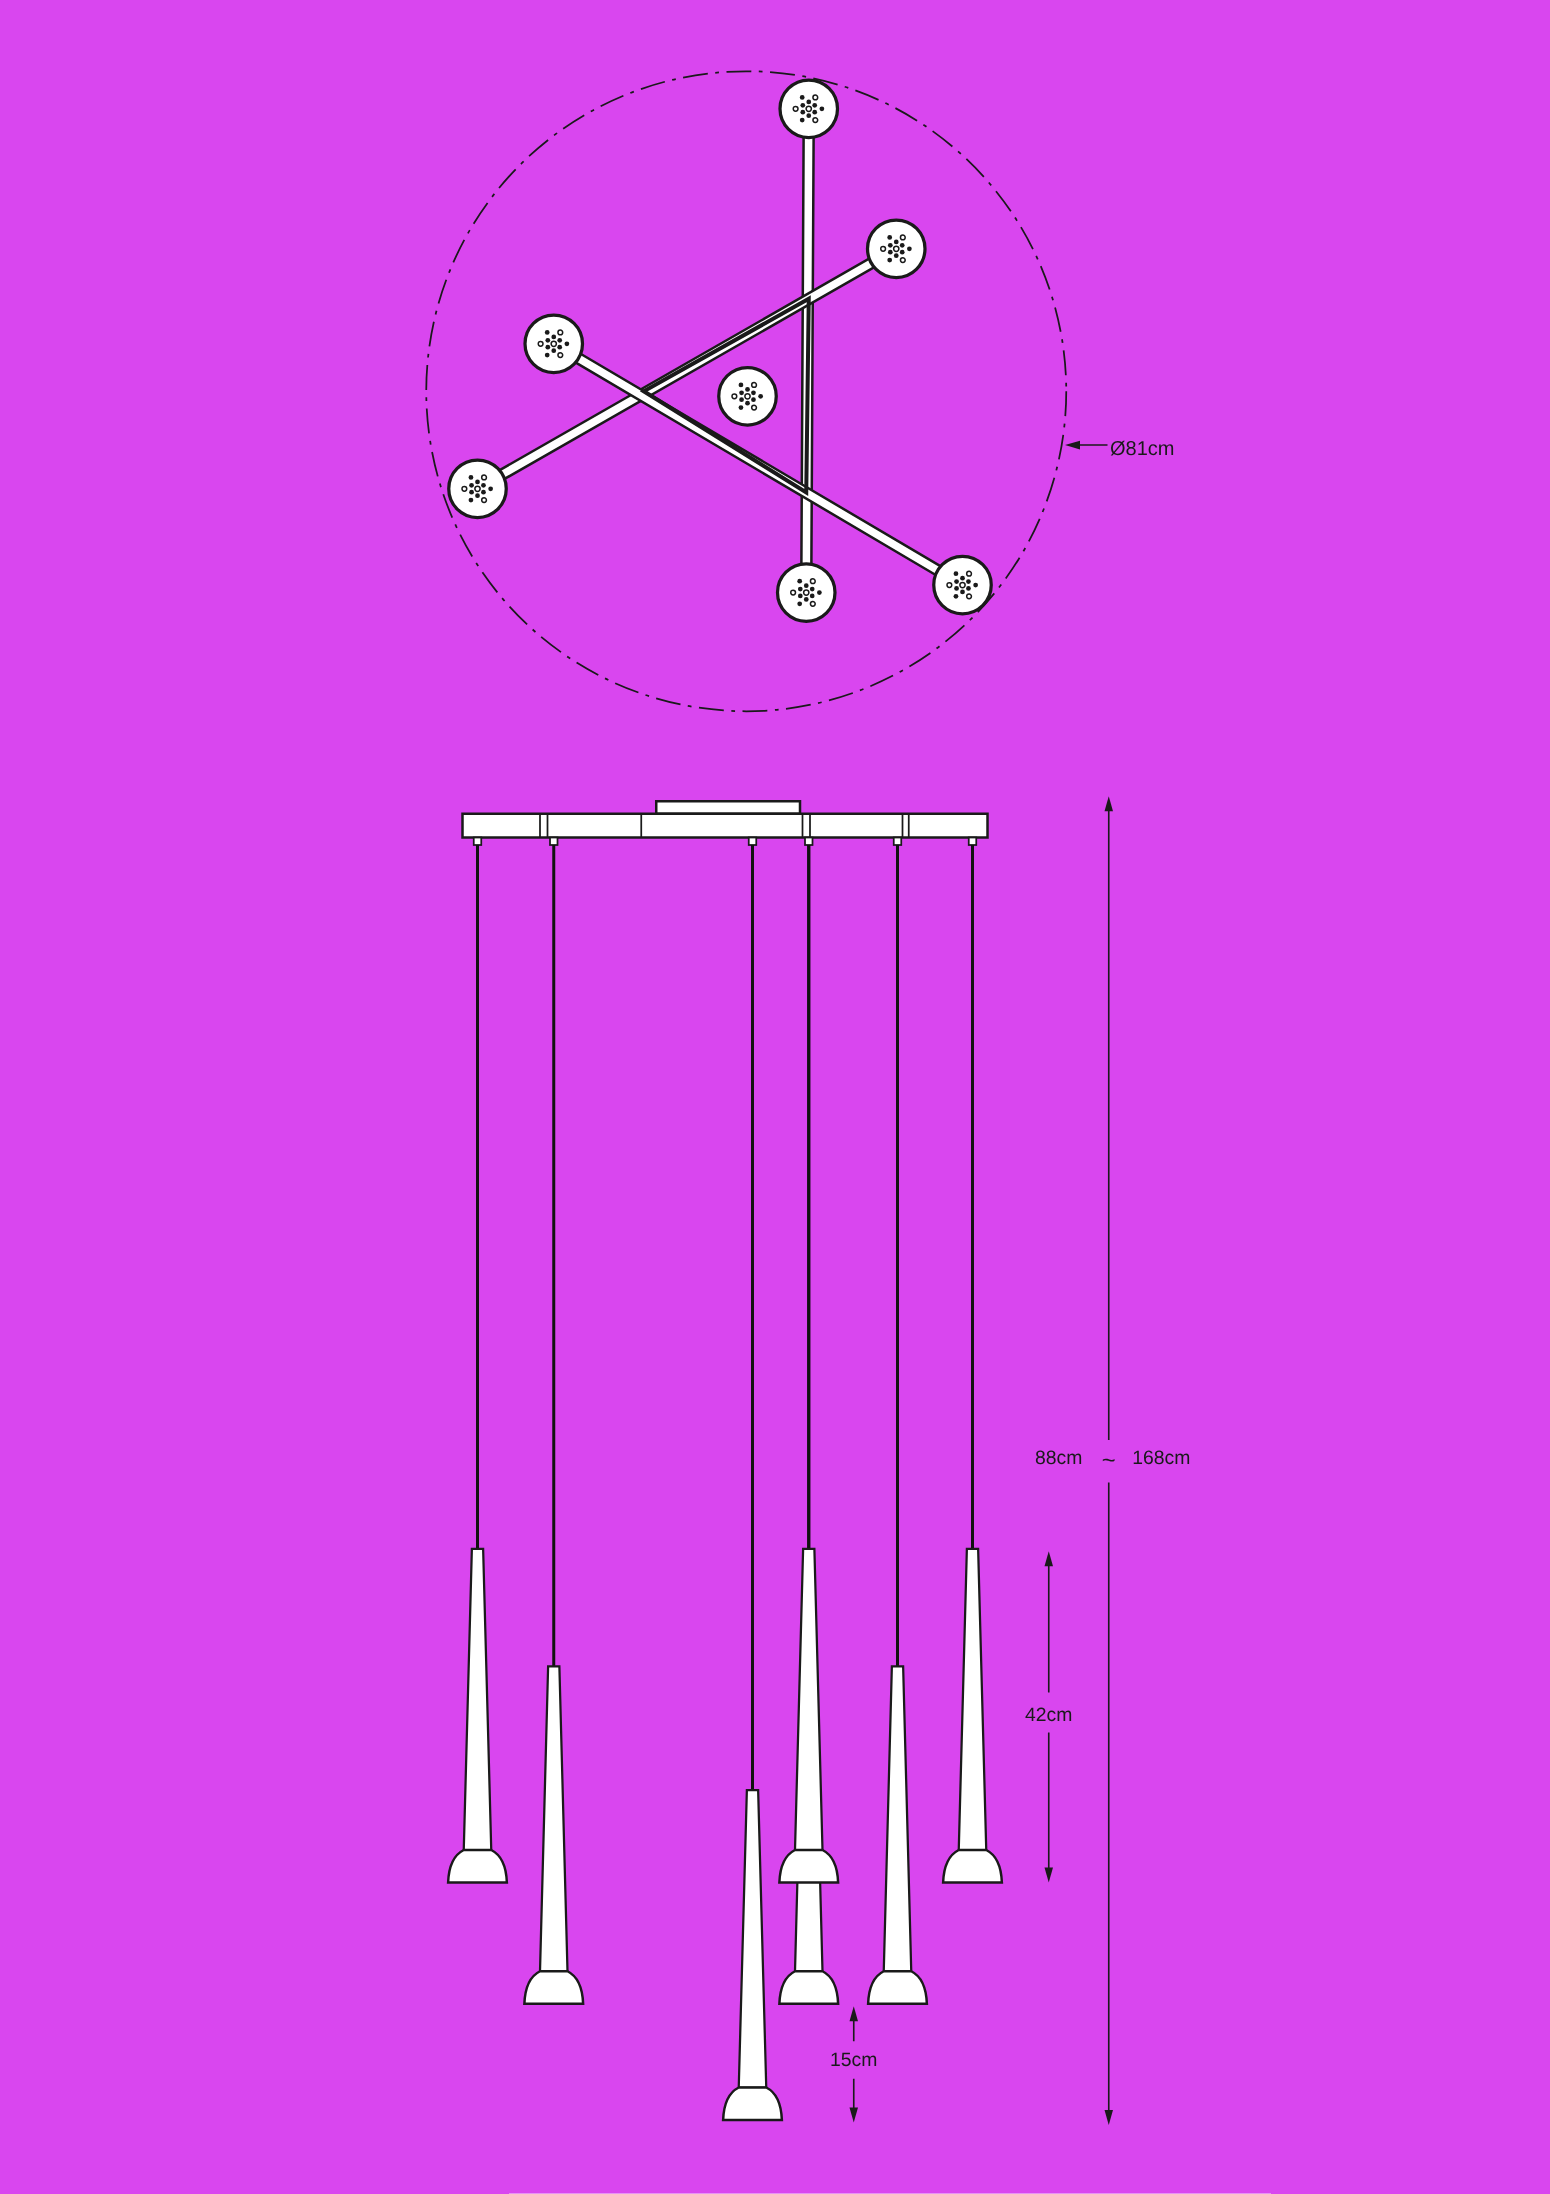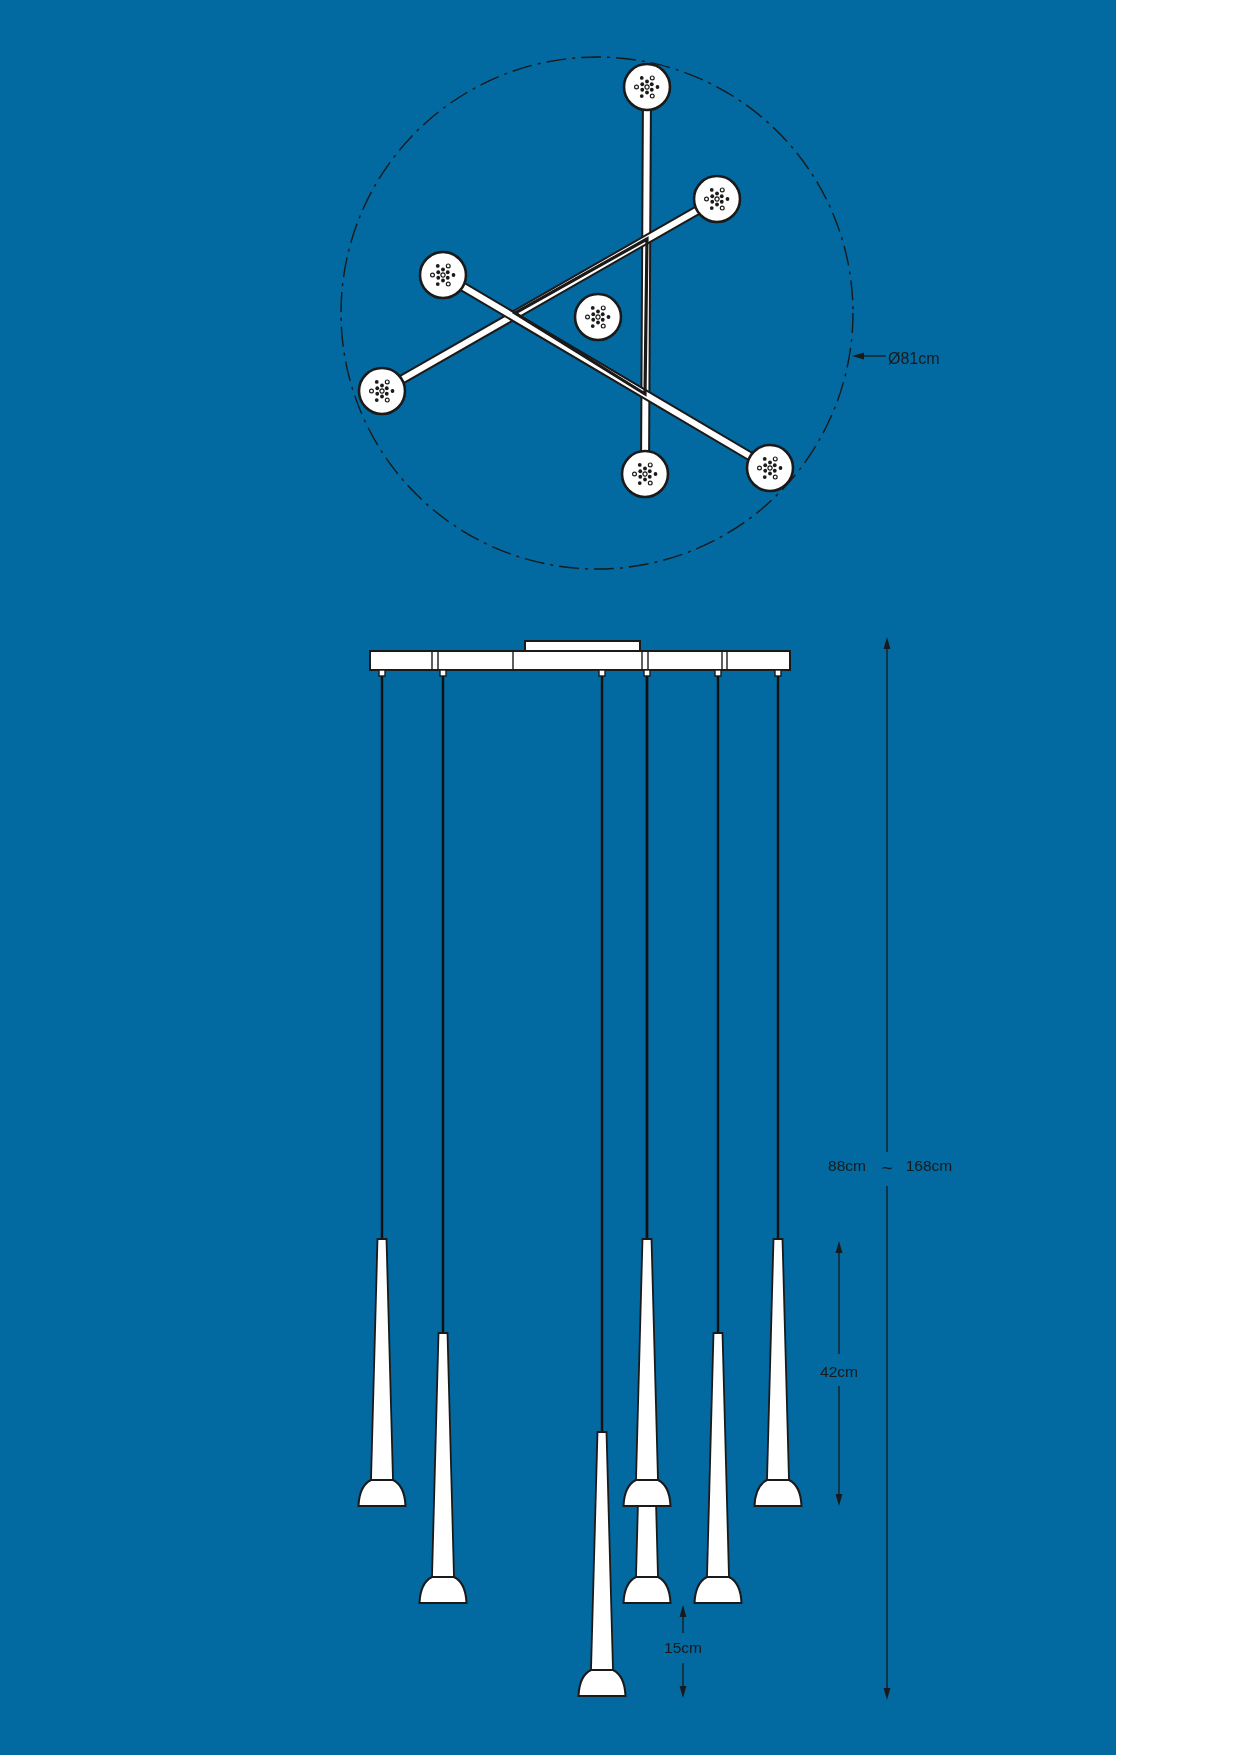--- a/index.html
+++ b/index.html
@@ -1,16 +1,16 @@
 <!DOCTYPE html>
 <html><head>
 <meta charset="utf-8">
 <style>
   html,body{margin:0;padding:0;background:#ffffff;}
-  .page{position:relative;width:1116px;height:1755px;background:#0369a1;overflow:hidden;}
+  .page{position:relative;width:1240px;height:1755px;background:#d946ef;overflow:hidden;}
   svg{display:block;}
   svg text{font-family:"Liberation Sans","DejaVu Sans",sans-serif;fill:#1a1a1a;}
   .ln{stroke:#1a1a1a;fill:none;}
   .wh{fill:#ffffff;stroke:#1a1a1a;}
   .cable{stroke:#111111;stroke-width:2.4;}
   .dimln{stroke:#1a1a1a;stroke-width:1.3;fill:none;}
   .dimhead{fill:#1a1a1a;stroke:none;}
   .seam{stroke:#1a1a1a;stroke-width:1.4;}
   .dot-f{fill:#1a1a1a;stroke:none;}
   .dot-o{fill:#ffffff;stroke:#1a1a1a;stroke-width:1.2;}

